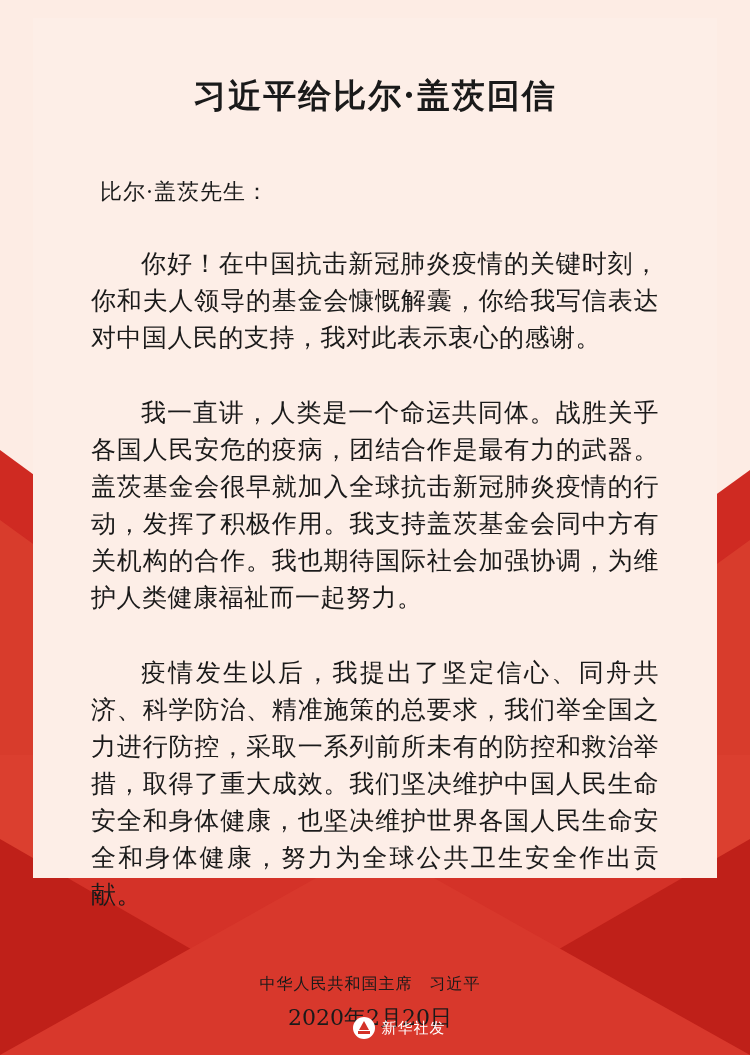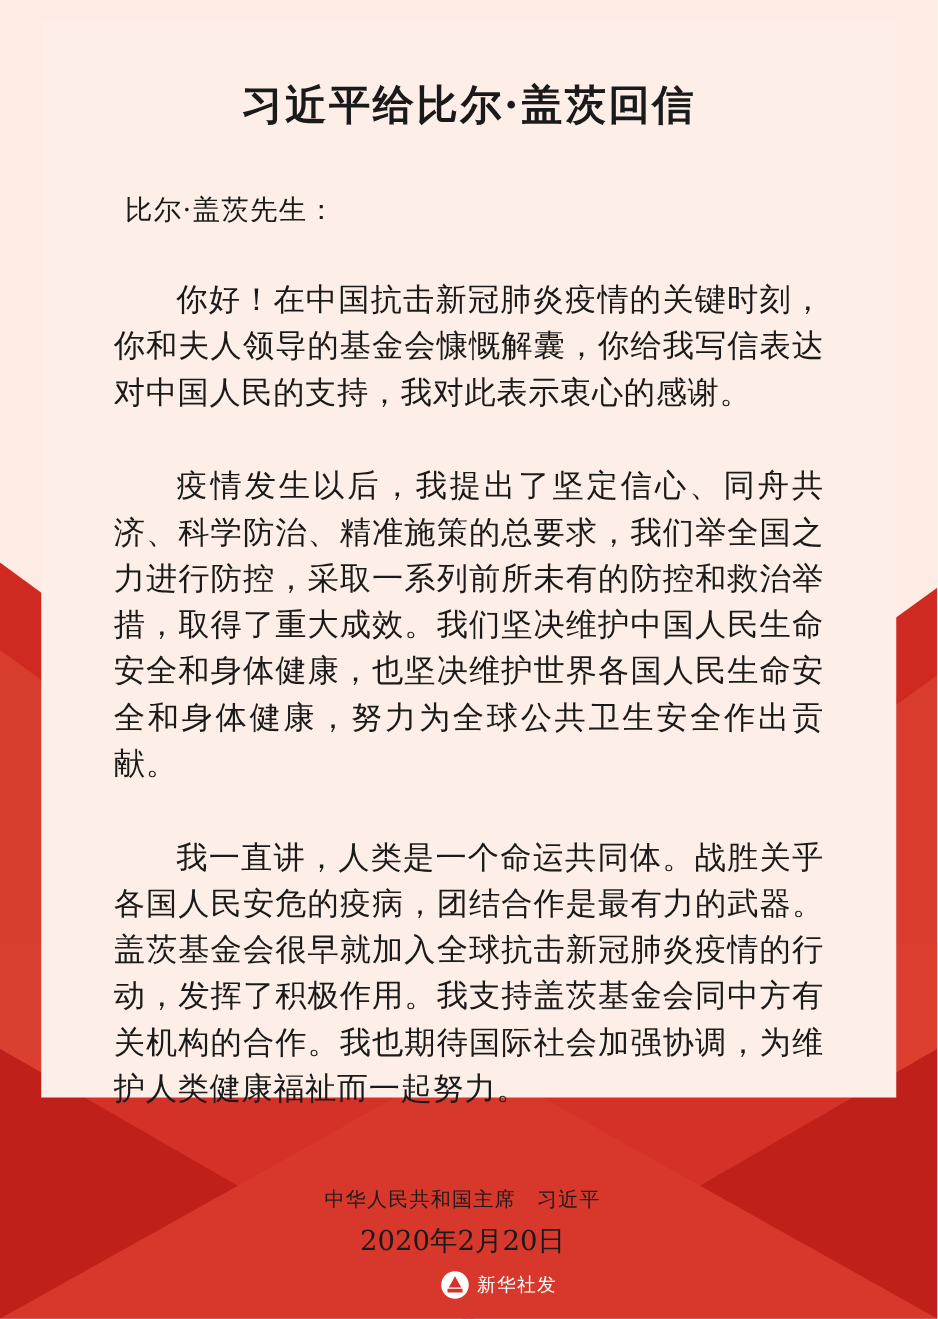--- a/index.html
+++ b/index.html
@@ -112,21 +112,21 @@
     top: 18px;
     width: 684px;
     height: 860px;
     background: #fdeee7;
     z-index: 5;
     box-sizing: border-box;
     padding: 0 42px;
   }
 
   .letter-title {
-    margin: 0;
+    margin: 12px;
     padding-top: 44px;
     text-align: center;
     font-size: 33px;
     font-weight: bold;
     letter-spacing: 2px;
     color: #1a1a1a;
     font-family: "DejaVu Serif", "Liberation Serif", serif;
   }
 
   .salutation {
@@ -230,23 +230,23 @@
   <div class="bg-fold-center"></div>
 
   <div class="letter-card">
 
     <h1 class="letter-title">习近平给比尔·盖茨回信</h1>
 
     <p class="salutation">比尔·盖茨先生：</p>
 
     <p class="body-para">你好！在中国抗击新冠肺炎疫情的关键时刻，你和夫人领导的基金会慷慨解囊，你给我写信表达对中国人民的支持，我对此表示衷心的感谢。</p>
 
+    <p class="body-para">我一直讲，人类是一个命运共同体。战胜关乎各国人民安危的疫病，团结合作是最有力的武器。盖茨基金会很早就加入全球抗击新冠肺炎疫情的行动，发挥了积极作用。我支持盖茨基金会同中方有关机构的合作。我也期待国际社会加强协调，为维护人类健康福祉而一起努力。</p>
+
     <p class="body-para">疫情发生以后，我提出了坚定信心、同舟共济、科学防治、精准施策的总要求，我们举全国之力进行防控，采取一系列前所未有的防控和救治举措，取得了重大成效。我们坚决维护中国人民生命安全和身体健康，也坚决维护世界各国人民生命安全和身体健康，努力为全球公共卫生安全作出贡献。</p>
-
-    <p class="body-para">我一直讲，人类是一个命运共同体。战胜关乎各国人民安危的疫病，团结合作是最有力的武器。盖茨基金会很早就加入全球抗击新冠肺炎疫情的行动，发挥了积极作用。我支持盖茨基金会同中方有关机构的合作。我也期待国际社会加强协调，为维护人类健康福祉而一起努力。</p>
 
     <div class="signature-block">
       <div class="signature-line">中华人民共和国主席　习近平</div>
       <div class="signature-date">2020年2月20日</div>
     </div>
 
   </div>
 
   <div class="footer-credit">
     <span class="footer-logo"></span>

